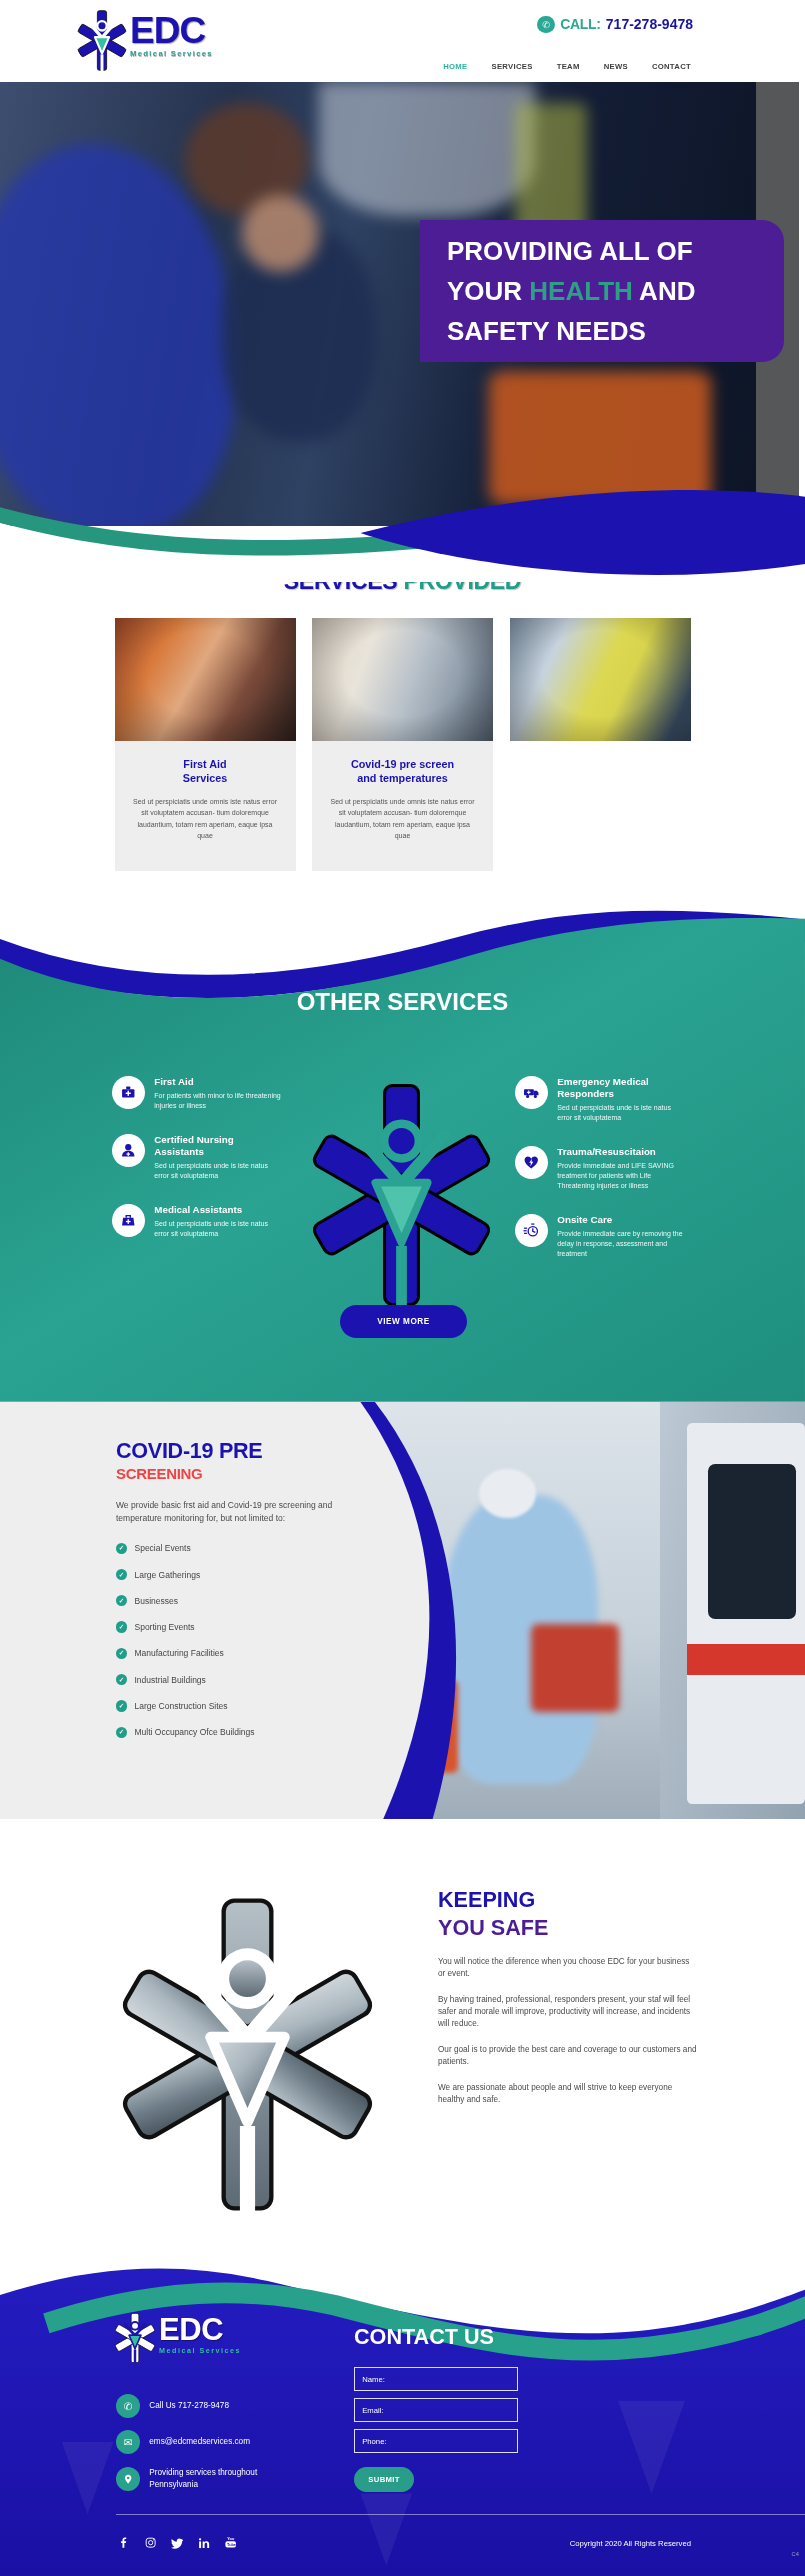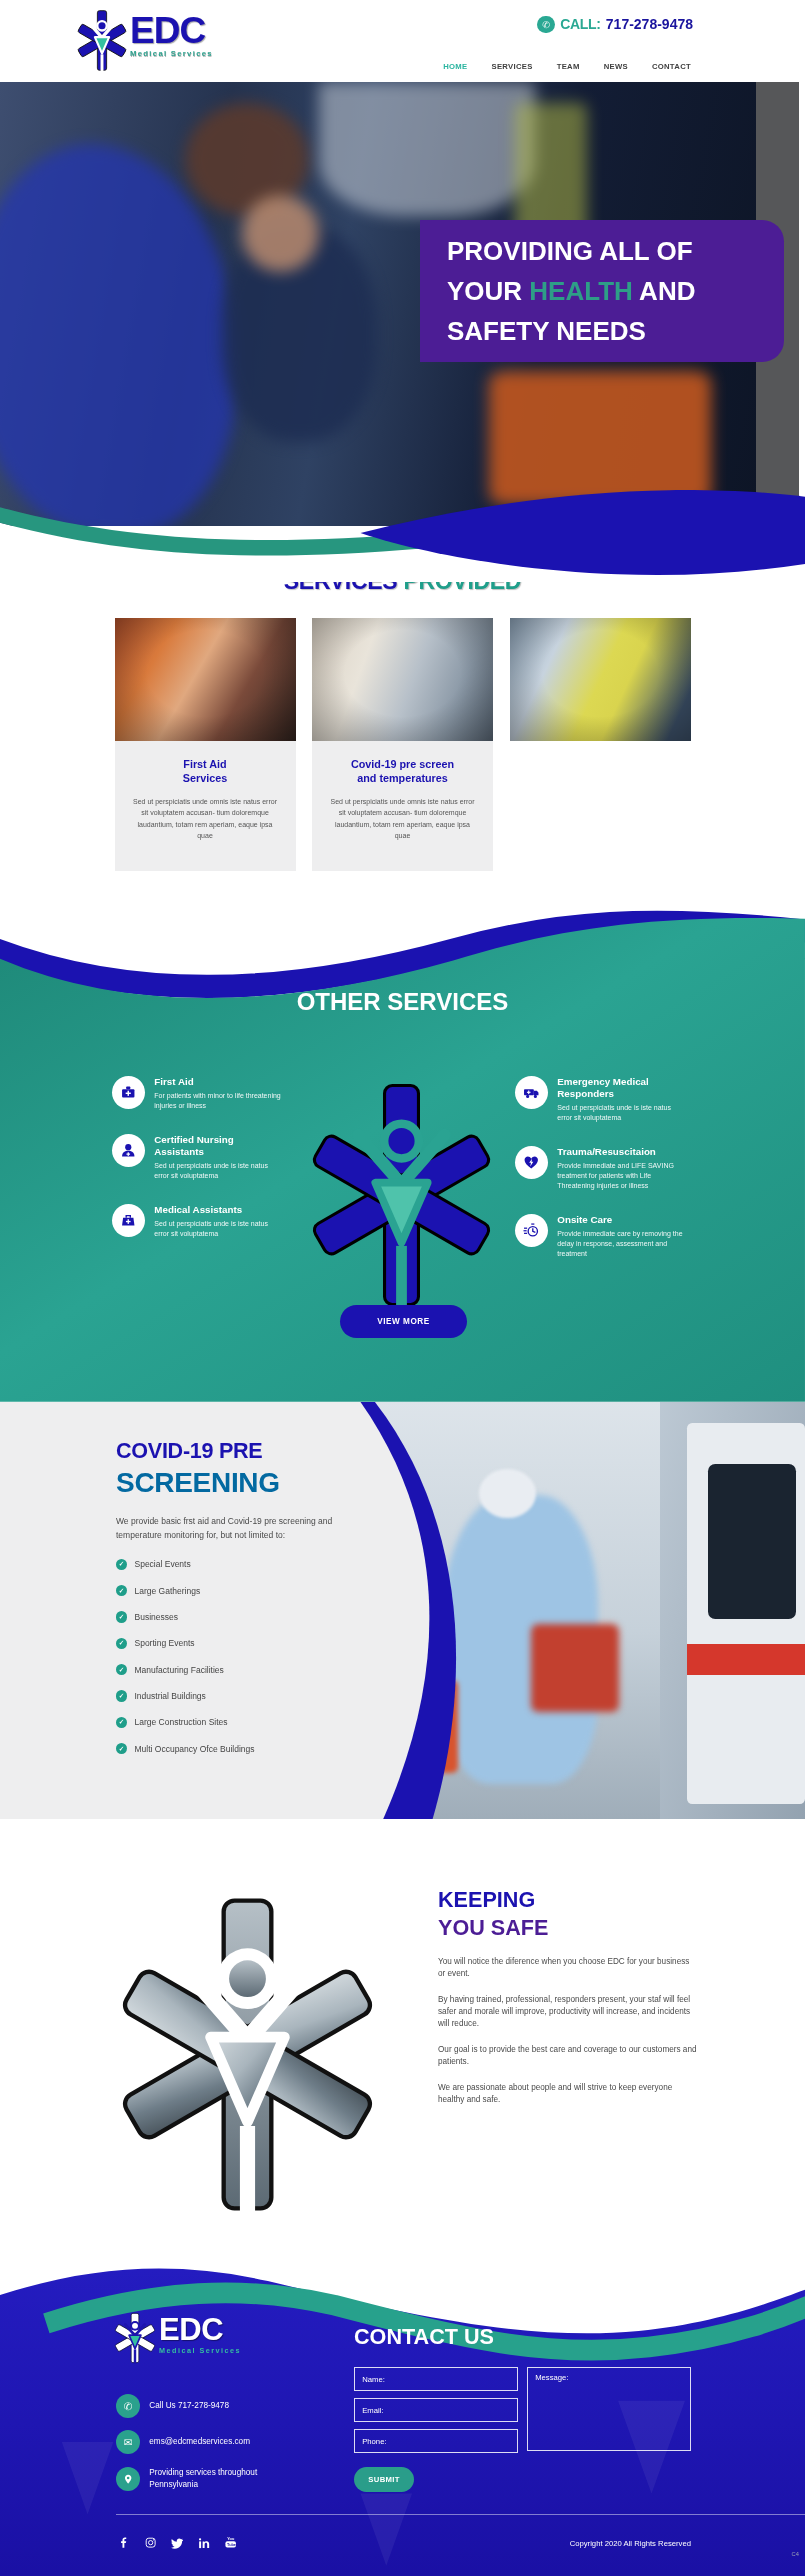--- a/index.html
+++ b/index.html
@@ -61,21 +61,21 @@
   .view-more{position:absolute;left:340px;top:409px;width:127px;height:33px;background:#1b12b0;border:none;border-radius:16.5px;
     color:#fff;font-family:"Liberation Sans",sans-serif;font-size:8.2px;font-weight:700;letter-spacing:0.5px;cursor:pointer;z-index:3;}
 
   
   #covid{position:absolute;top:1402px;left:0;width:805px;height:417px;}
   .covid-photo{position:absolute;left:309px;top:0;right:0;bottom:0;overflow:hidden;
     background:linear-gradient(105deg,#aab8c6 0%,#cdd8e2 30%,#bfcbd6 55%,#93a2b0 100%);}
   .covid-shapes{position:absolute;inset:0;}
   .covid-text{position:absolute;left:116px;top:36px;width:268px;z-index:3;}
   .covid-h1{font-size:21.6px;font-weight:800;color:#1b12b0;line-height:1.25;letter-spacing:-0.3px;}
-  .covid-h2{font-size:28px;font-weight:800;color:#0369a1;line-height:1.25;letter-spacing:-0.3px;}
+  .covid-h2{font-size:15px;font-weight:800;color:#ef4444;line-height:1.25;letter-spacing:-0.3px;}
   .covid-intro{margin-top:15.5px;font-size:8.5px;color:#4a4a4a;line-height:1.55;width:247px;}
   .covid-list{margin-top:17px;display:flex;flex-direction:column;gap:15px;}
   .cl-item{display:flex;align-items:center;gap:7.2px;}
   .cl-check{width:11.3px;height:11.3px;border-radius:50%;background:#1f9e8a;color:#fff;font-size:6.7px;font-weight:700;
     display:flex;align-items:center;justify-content:center;}
   .cl-text{font-size:8.5px;color:#454545;}
 
   
   #keeping{position:absolute;top:1820px;left:0;width:805px;height:427px;background:#fff;}
   .keep-logo{position:absolute;left:103px;top:72px;width:289px;height:325px;}
@@ -476,21 +476,20 @@
       </div>
     </div>
 
     <div class="contact-title">CONTACT US</div>
 
     <div class="form-grid">
       <input class="f-field" type="text" placeholder="Name:" style="">
       <input class="f-field" type="text" placeholder="Email:" style="">
       <input class="f-field" type="text" placeholder="Phone:" style="">
     </div>
-    <textarea class="f-msg" placeholder="Message:" style=""></textarea>
     <button class="submit-btn">SUBMIT</button>
 
     <div class="foot-divider"></div>
 
     <div class="social-row">
       <span class="soc">
         <svg width="11.3" height="11.3" viewBox="0 0 24 24">
             <path fill="#fff" d="M14.5 4.5h3V1h-3c-2.9 0-5 2.1-5 5v3h-3v4h3v10h4V13h3l1-4h-4V6c0-.9.6-1.5 1-1.5z"></path>
           </svg>
       </span>

